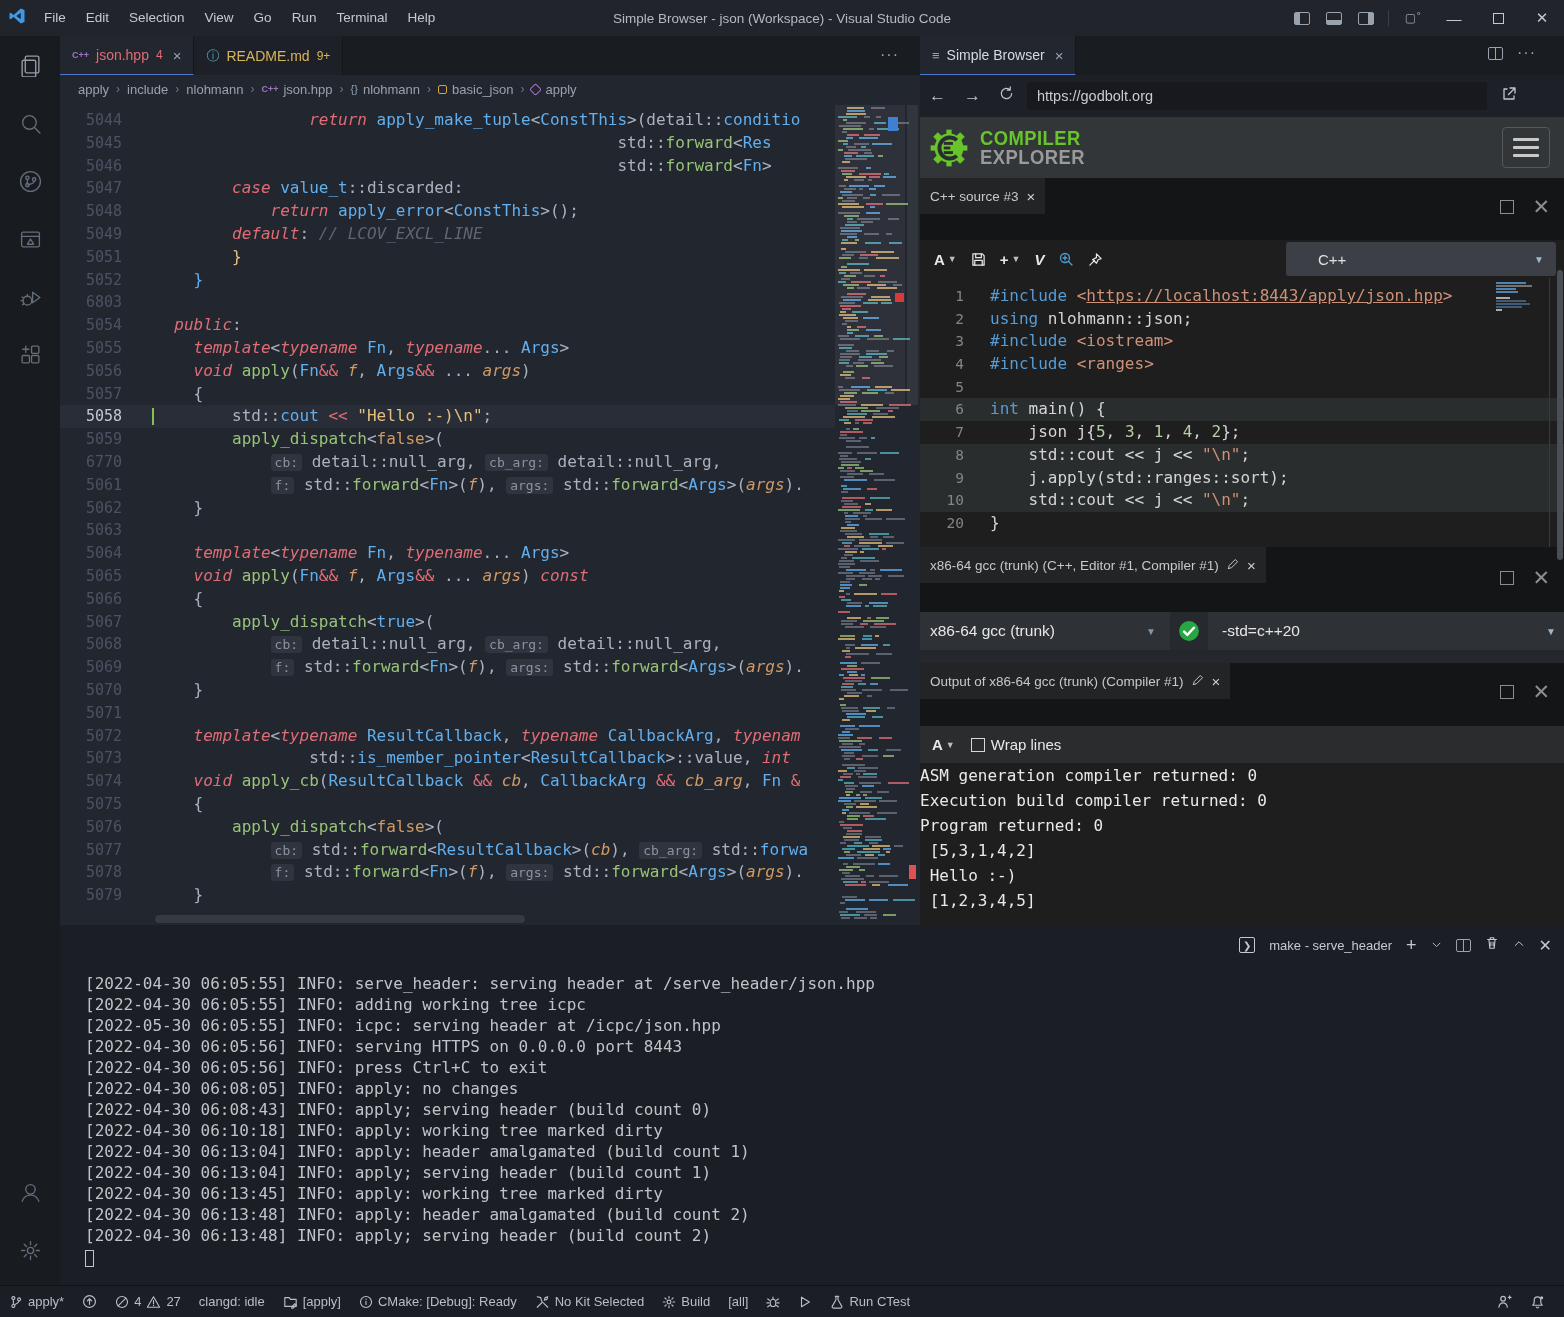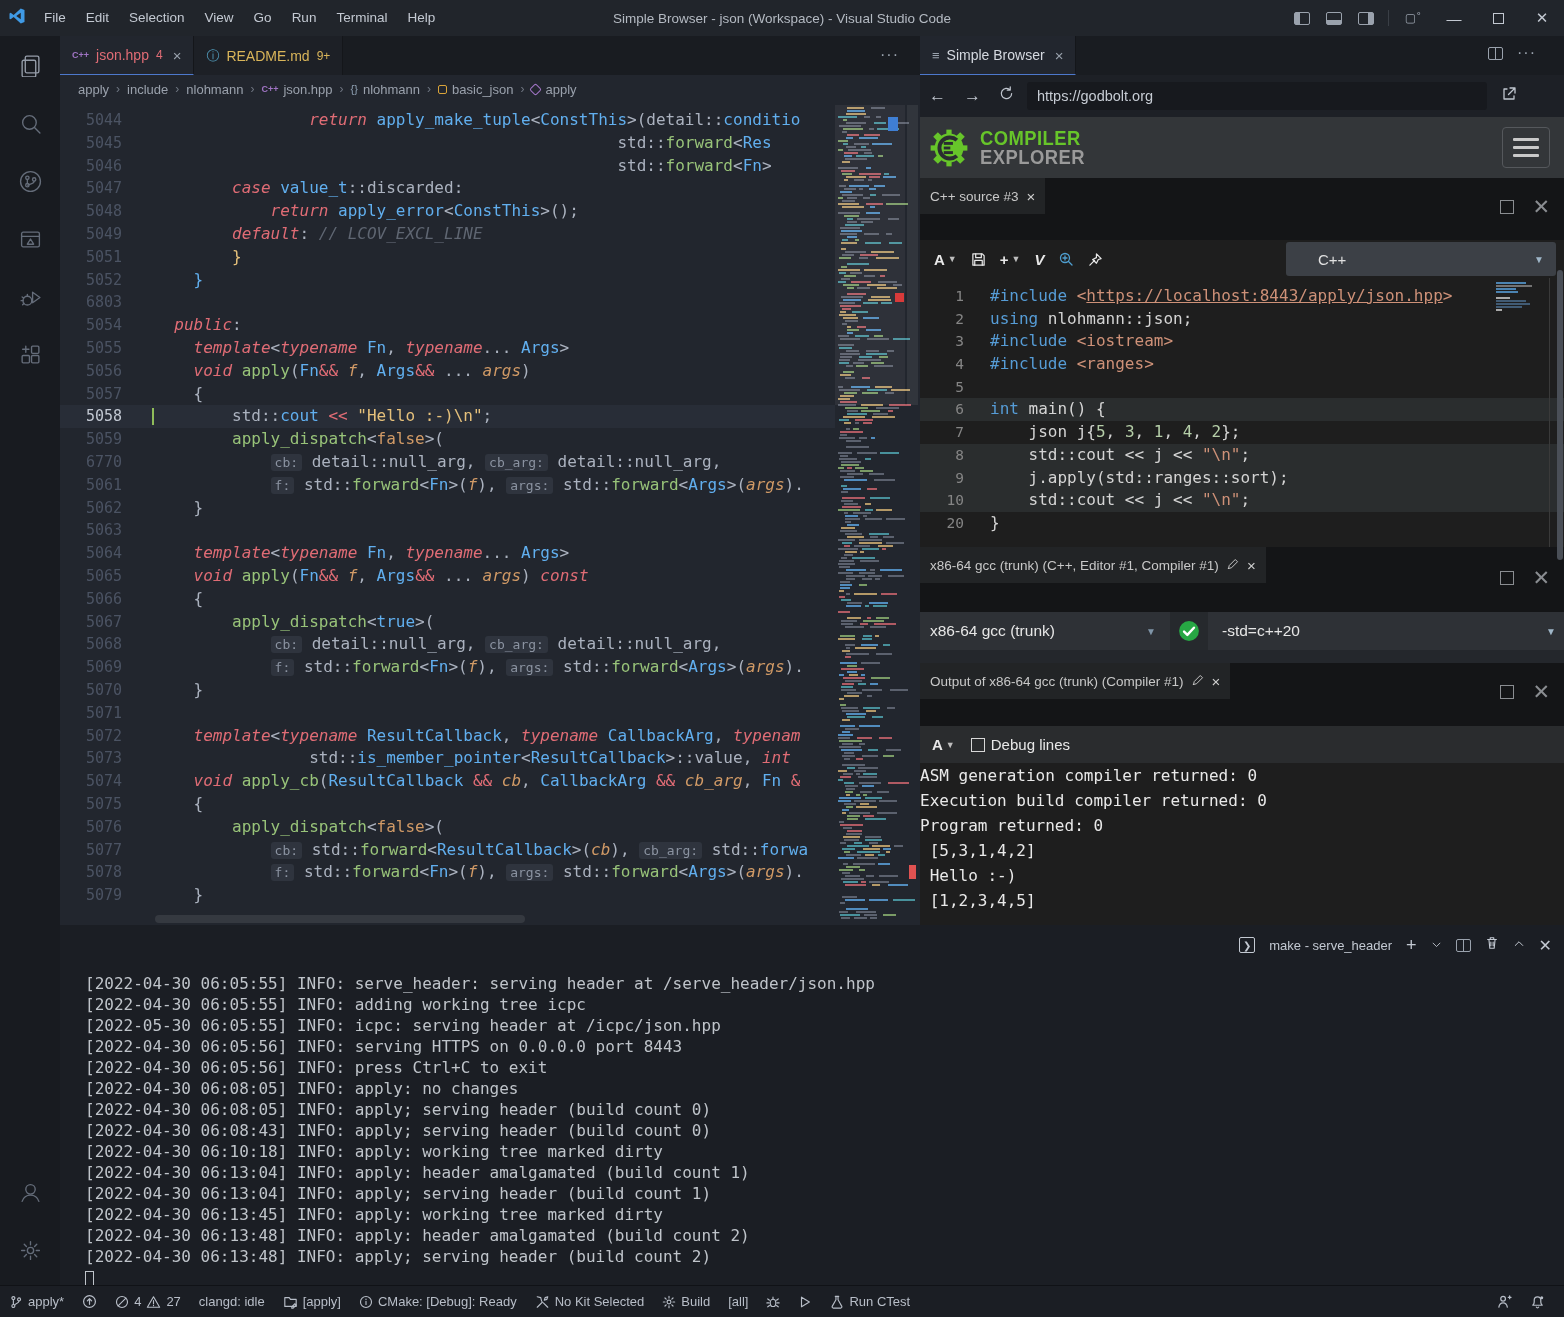--- a/index.html
+++ b/index.html
@@ -999,21 +999,21 @@
       <span class="ce-x">✕</span>
     </div>
   </div>
 
   <div id="ce-output-toolbar">
     <span class="ce-tool" style="margin-left:12px;">
         <span>A</span>
         <span class="dd-caret">▼</span>
       </span>
     <span id="wrap-box"></span>
-    <span id="wrap-label">Debug lines</span>
+    <span id="wrap-label">Wrap lines</span>
   </div>
 
   <div id="ce-output">
       <div class="out-line">ASM generation compiler returned: 0</div>
       <div class="out-line">Execution build compiler returned: 0</div>
       <div class="out-line">Program returned: 0</div>
       <div class="out-line"> [5,3,1,4,2]</div>
       <div class="out-line"> Hello :-)</div>
       <div class="out-line"> [1,2,3,4,5]</div>
     </div>
@@ -1043,21 +1043,20 @@
       </span>
       <span style="font-size:16px;">✕</span>
     </div>
     <div id="terminal-body">
         <div class="term-line">[2022-04-30 06:05:55] INFO: serve_header: serving header at /serve_header/json.hpp</div>
         <div class="term-line">[2022-04-30 06:05:55] INFO: adding working tree icpc</div>
         <div class="term-line">[2022-05-30 06:05:55] INFO: icpc: serving header at /icpc/json.hpp</div>
         <div class="term-line">[2022-04-30 06:05:56] INFO: serving HTTPS on 0.0.0.0 port 8443</div>
         <div class="term-line">[2022-04-30 06:05:56] INFO: press Ctrl+C to exit</div>
         <div class="term-line">[2022-04-30 06:08:05] INFO: apply: no changes</div>
-        <div class="term-line">[2022-04-30 06:08:05] INFO: apply; serving header (build count 0)</div>
         <div class="term-line">[2022-04-30 06:08:43] INFO: apply; serving header (build count 0)</div>
         <div class="term-line">[2022-04-30 06:10:18] INFO: apply: working tree marked dirty</div>
         <div class="term-line">[2022-04-30 06:13:04] INFO: apply: header amalgamated (build count 1)</div>
         <div class="term-line">[2022-04-30 06:13:04] INFO: apply; serving header (build count 1)</div>
         <div class="term-line">[2022-04-30 06:13:45] INFO: apply: working tree marked dirty</div>
         <div class="term-line">[2022-04-30 06:13:48] INFO: apply: header amalgamated (build count 2)</div>
         <div class="term-line">[2022-04-30 06:13:48] INFO: apply; serving header (build count 2)</div>
         <div class="term-line"><span id="term-cursor"></span></div>
       </div>
   </div>

